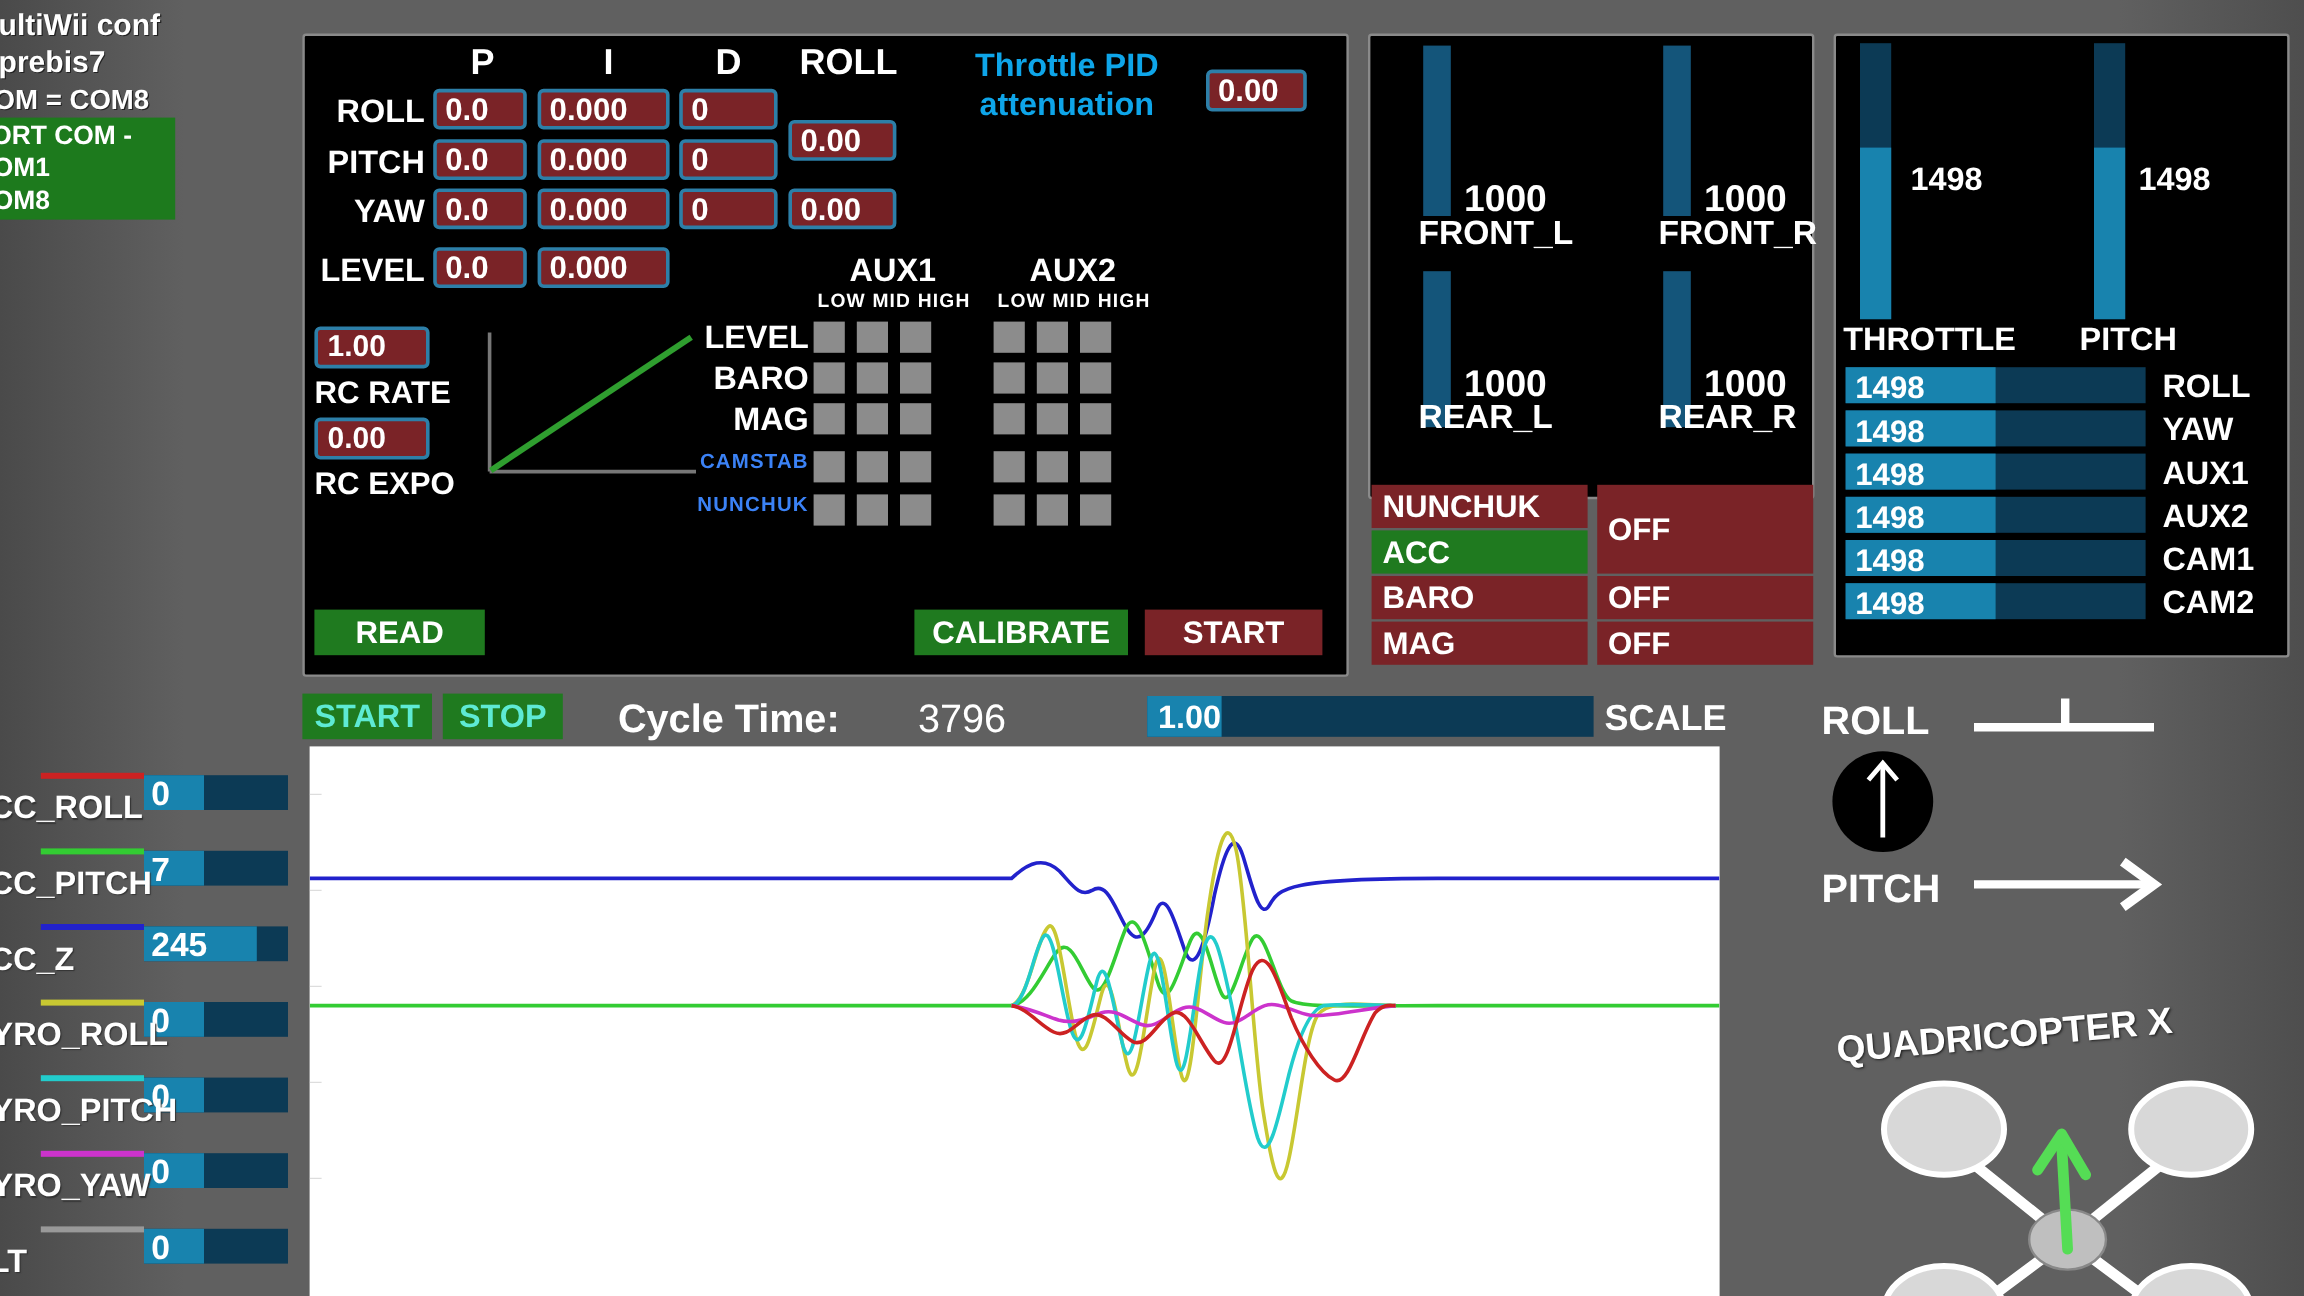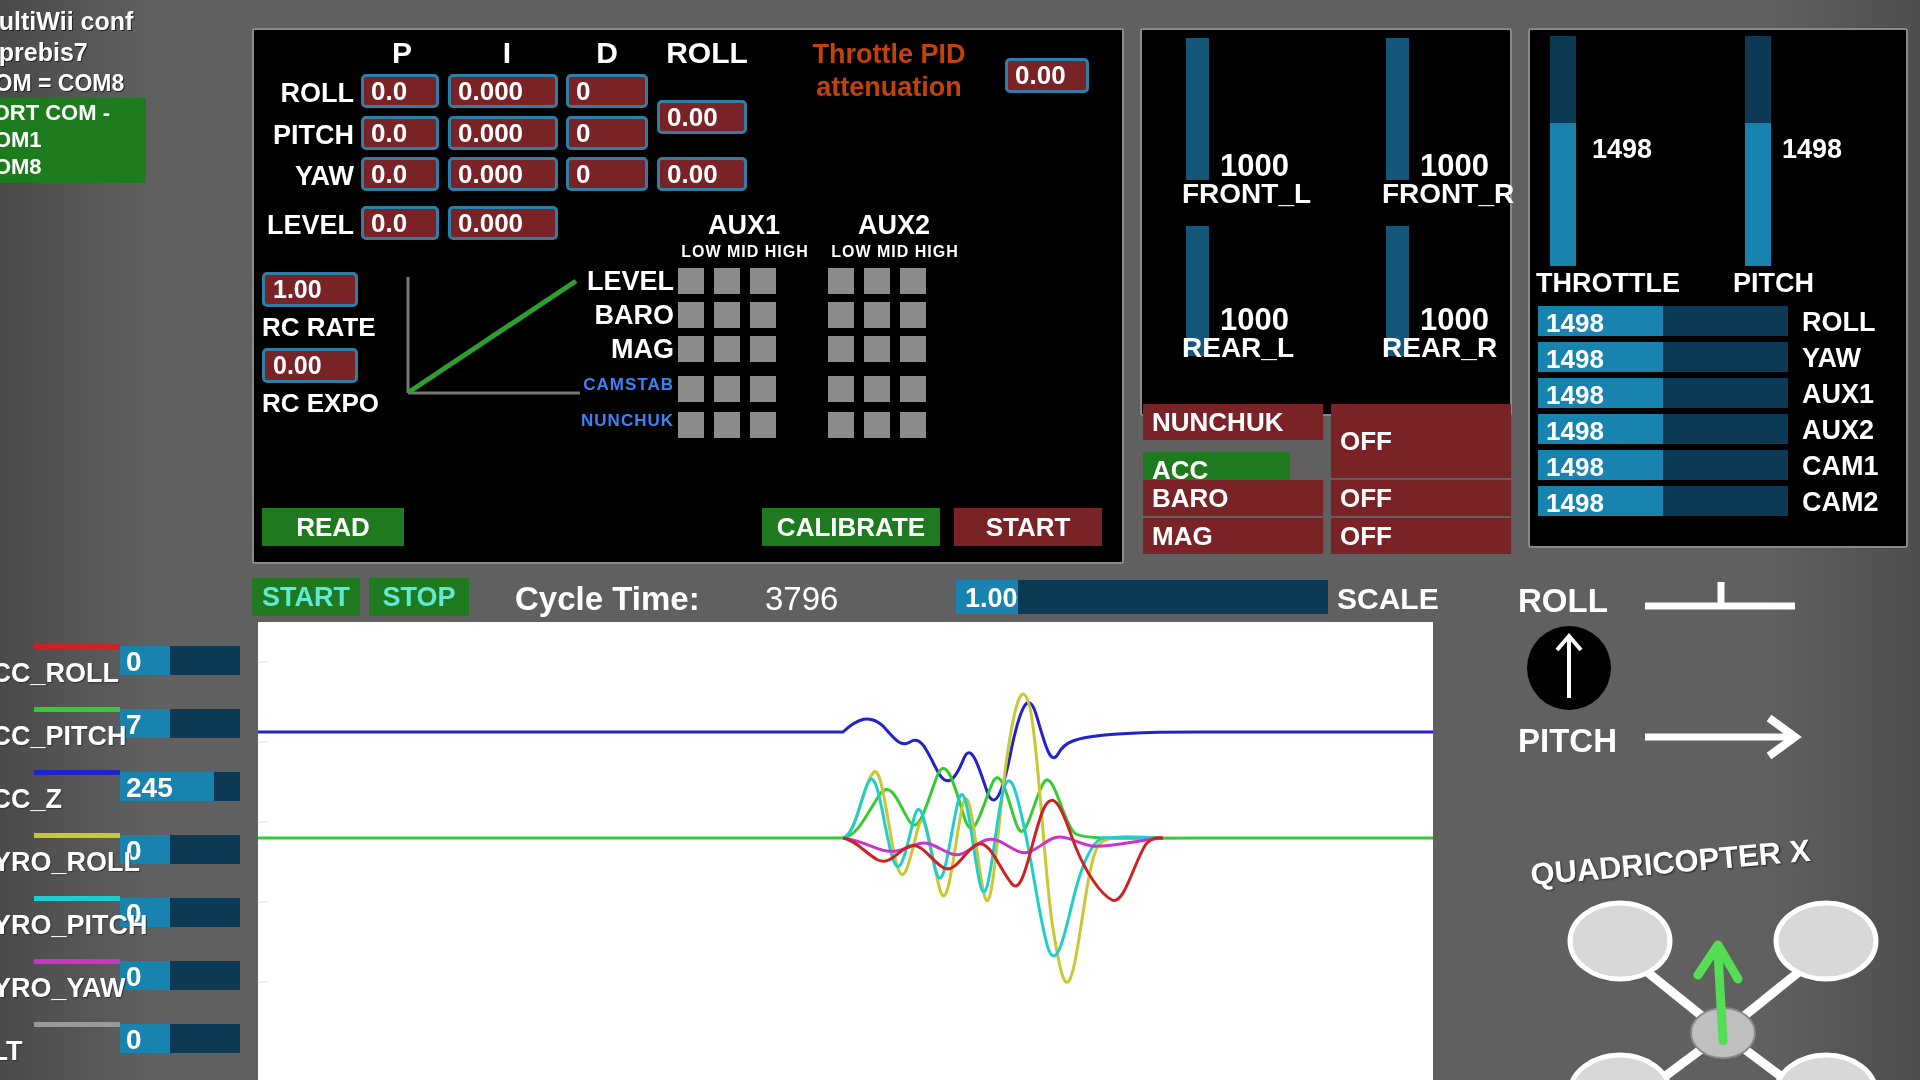--- a/index.html
+++ b/index.html
@@ -21,21 +21,21 @@
   #portbox { background:#1d7a1d; width:168px; margin-left:0px; padding:1px 0 3px 0; }
   #portbox div { color:#fff; font-weight:bold; font-size:22px; line-height:27px; white-space:nowrap;}
 
   
   #pidPanel { left:252px; top:28px; width:872px; height:536px; }
   .pidHead { position:absolute; color:#fff; font-weight:bold; font-size:30px; }
   .rowLabel { position:absolute; color:#fff; font-weight:bold; font-size:27px; text-align:right; }
   .field { position:absolute; background:#7a2327; border:3px solid #2d7fa8; border-radius:5px;
            color:#fff; font-weight:bold; font-size:26px; display:flex; align-items:center;
            padding-left:7px; letter-spacing:0px; }
-  .throttlePid { position:absolute; color:#c2410c; font-weight:bold; font-size:27px;
+  .throttlePid { position:absolute; color:#0ea5e9; font-weight:bold; font-size:27px;
                  text-align:center; line-height:33px; }
 
   
   .smallField { position:absolute; background:#7a2327; border:3px solid #2d7fa8; border-radius:5px;
                 color:#fff; font-weight:bold; font-size:25px; display:flex; align-items:center;
                 padding-left:8px; width:96px; height:35px;}
   .subLabel { position:absolute; color:#fff; font-weight:bold; font-size:26px; }
 
   
   .auxTitle { position:absolute; color:#fff; font-weight:bold; font-size:27px; text-align:center; }
@@ -228,21 +228,21 @@
     <div class="motorVal" style="left:78px;top:272px;">1000</div>
     <div class="motorName" style="left:40px;top:302px;">REAR_L</div>
 
     <div class="motorBar" style="left:244px;top:196px;height:130px;"></div>
     <div class="motorVal" style="left:278px;top:272px;">1000</div>
     <div class="motorName" style="left:240px;top:302px;">REAR_R</div>
   </div>
 
   <div id="sensors">
     <div class="senCell senRed" style="left:0px;top:0px;width:180px;height:36px;text-align:center;">NUNCHUK</div>
-    <div class="senCell senGreen" style="left:0px;top:48px;width:147px;height:36px;">ACC</div>
+    <div class="senCell senGreen" style="left:0px;top:38px;width:180px;height:36px;">ACC</div>
     <div class="senCell senRed" style="left:0px;top:76px;width:180px;height:36px;">BARO</div>
     <div class="senCell senRed" style="left:0px;top:114px;width:180px;height:36px;">MAG</div>
 
     <div class="senCell senRed" style="left:188px;top:0px;width:180px;height:74px;">OFF</div>
     <div class="senCell senRed" style="left:188px;top:76px;width:180px;height:36px;">OFF</div>
     <div class="senCell senRed" style="left:188px;top:114px;width:180px;height:36px;">OFF</div>
   </div>
 
   <div class="panel" id="rcPanel">
 

